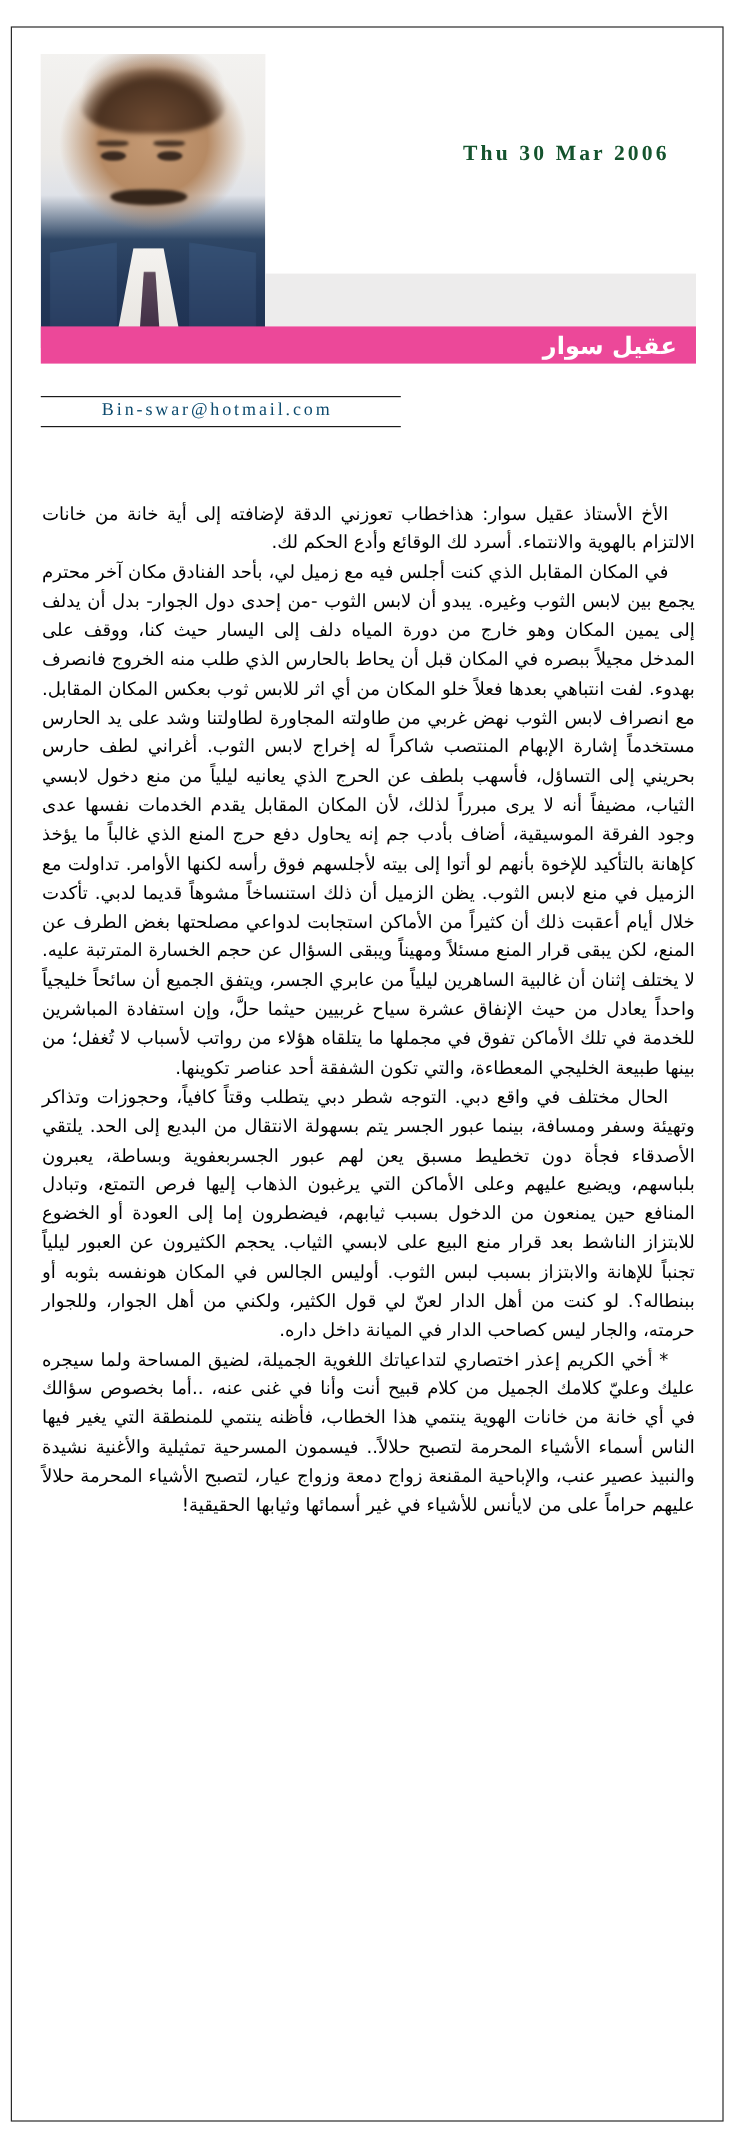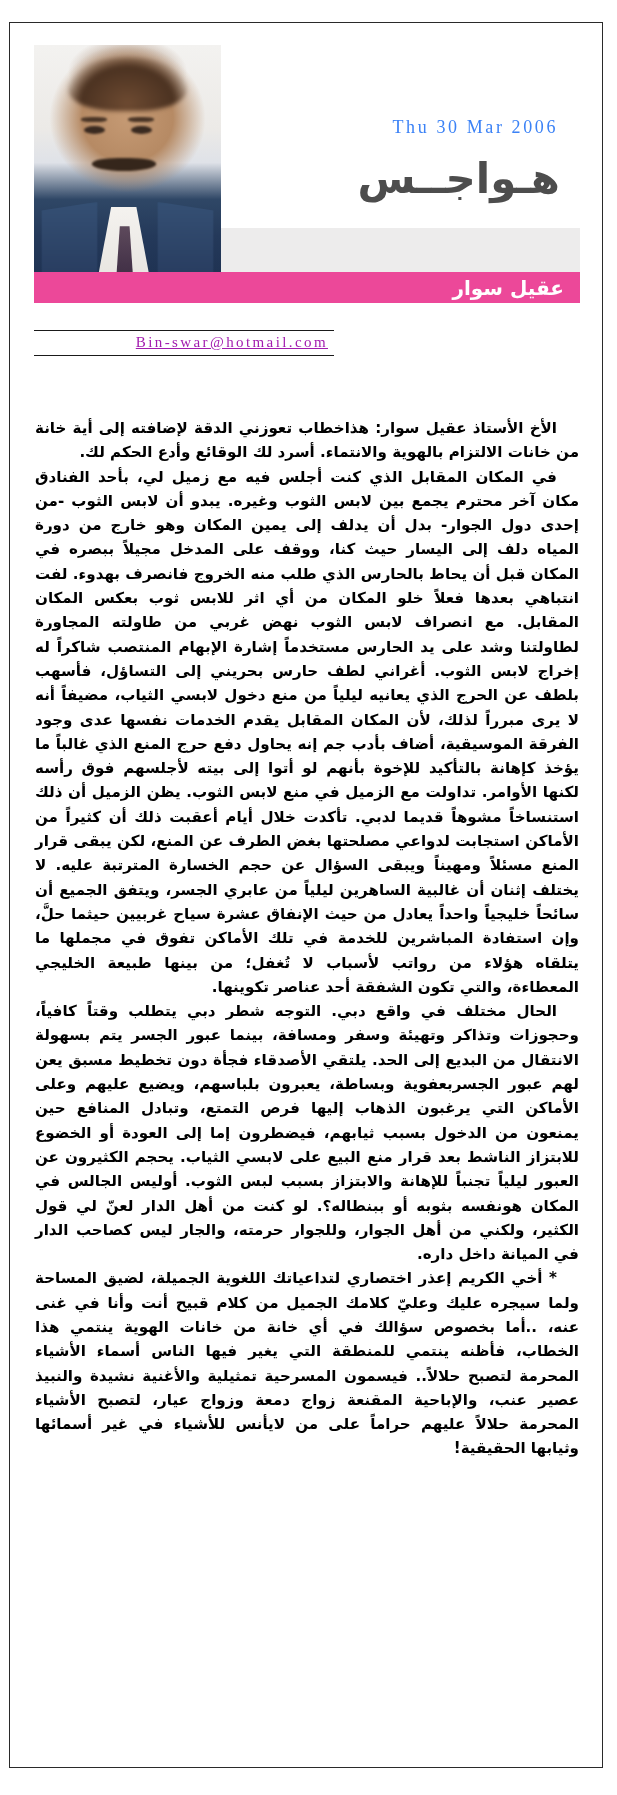--- a/index.html
+++ b/index.html
@@ -139,22 +139,22 @@
   }
   .photo-lapel.l { left: 4%;  clip-path: polygon(0% 10%, 100% 0%, 100% 100%, 0% 100%); }
   .photo-lapel.r { right: 4%; clip-path: polygon(0% 0%, 100% 10%, 100% 100%, 0% 100%); }
 
   .masthead-date {
     position: absolute;
     right: 44px;
     top: 94px;
     font-family: "Liberation Serif", "DejaVu Serif", serif;
     font-size: 18px;
-    font-weight: 400;
-    color: #3b82f6;
+    font-weight: 700;
+    color: #14532d;
     letter-spacing: 2.6px;
     direction: ltr;
     white-space: nowrap;
   }
 
   .masthead-column-title {
     position: absolute;
     right: 42px;
     top: 135px;
     font-size: 42px;
@@ -199,27 +199,26 @@
     left: 24px;
     top: 307px;
     width: 300px;
     border-top: 1.2px solid #1a1a1a;
     border-bottom: 1.2px solid #1a1a1a;
     padding: 3px 0 4px 0;
   }
   .email-text {
     font-family: "Liberation Serif", "DejaVu Serif", serif;
     font-size: 15px;
-    color: #a21caf;
+    color: #0c4a6e;
     letter-spacing: 2.4px;
     direction: ltr;
-    text-align: right;
+    text-align: center;
     padding-right: 6px;
     white-space: nowrap;
-    text-decoration: underline;
   }
 
   
   .headline {
     position: absolute;
     left: 0;
     top: 345px;
     width: 100%;
     text-align: center;
     font-size: 25px;
@@ -239,21 +238,20 @@
     font-size: 15.1px;
     line-height: 24.3px;
     color: #000000;
     font-family: "DejaVu Sans", "Liberation Sans", sans-serif;
   }
   .article-body p {
     margin: 0 0 0 0;
     text-indent: 22px;
     text-align: justify;
     text-justify: inter-word;
-    font-weight: bold;
   }
 </style>
 </head>
 <body>
 
 <div class="page-frame">
   <div class="page-inner">
 
     <div class="masthead">
 
@@ -266,21 +264,20 @@
         <div class="photo-eye right"></div>
         <div class="photo-moustache"></div>
         <div class="photo-lapel l"></div>
         <div class="photo-lapel r"></div>
         <div class="photo-shirt"></div>
         <div class="photo-tie"></div>
       </div>
 
       <div class="masthead-date">Thu 30 Mar 2006</div>
 
-      <div class="masthead-column-title">هـواجــس</div>
 
       <div class="masthead-greyband"></div>
 
       <div class="byline-bar">
         <div class="byline-name">عقيل سوار</div>
       </div>
     </div>
 
     <div class="email-block">
       <div class="email-text">Bin-swar@hotmail.com</div>

